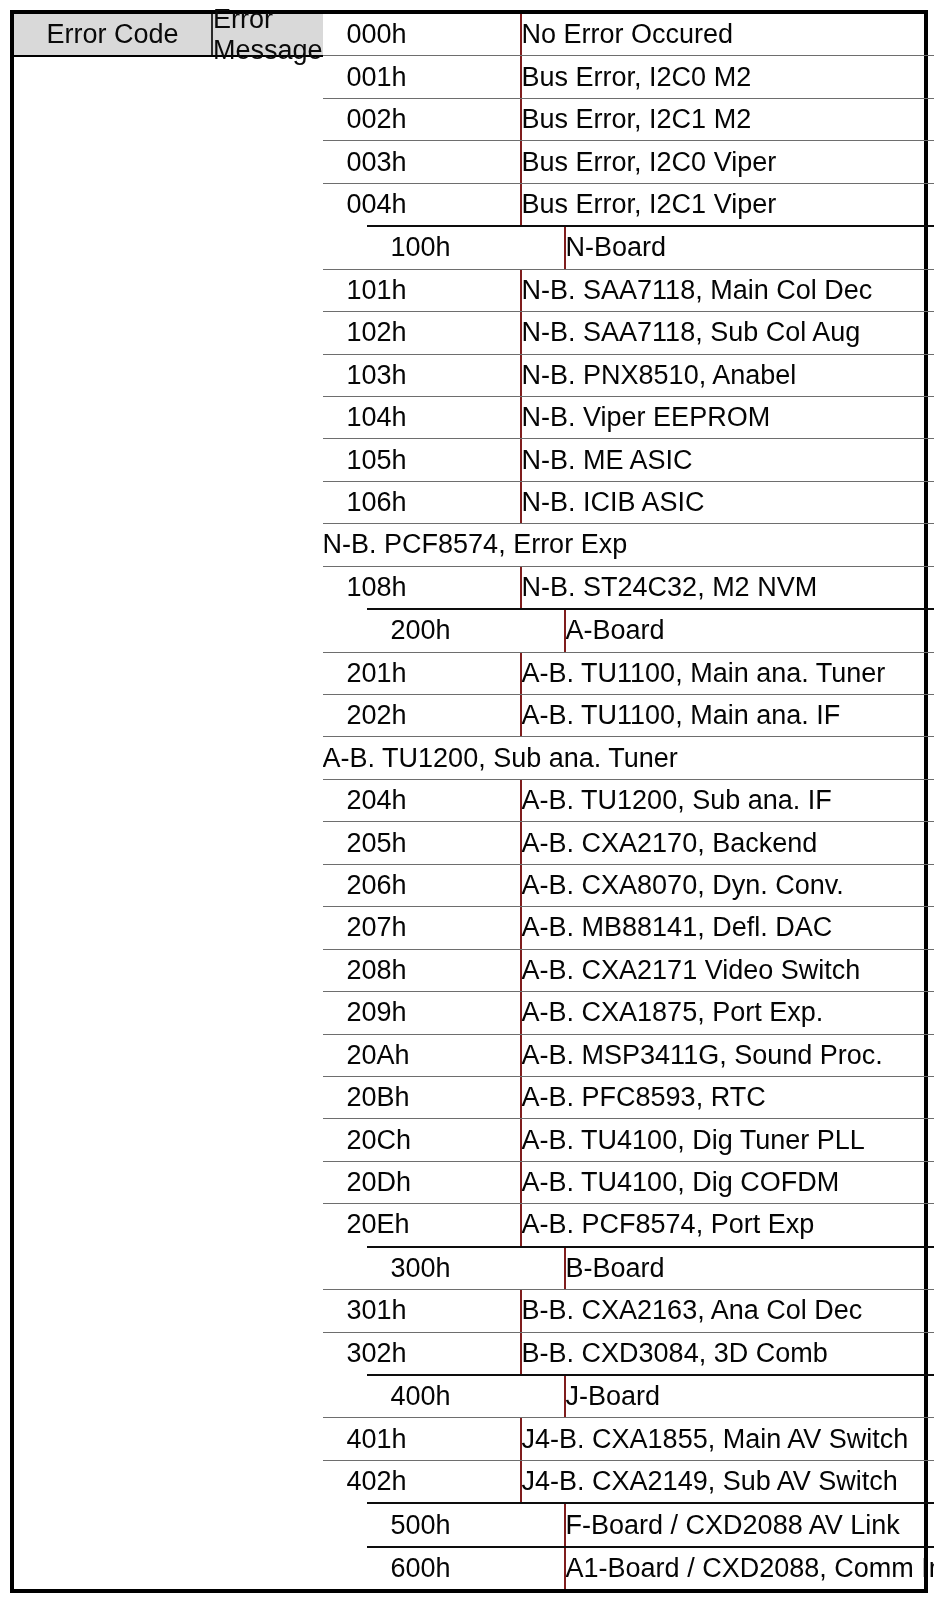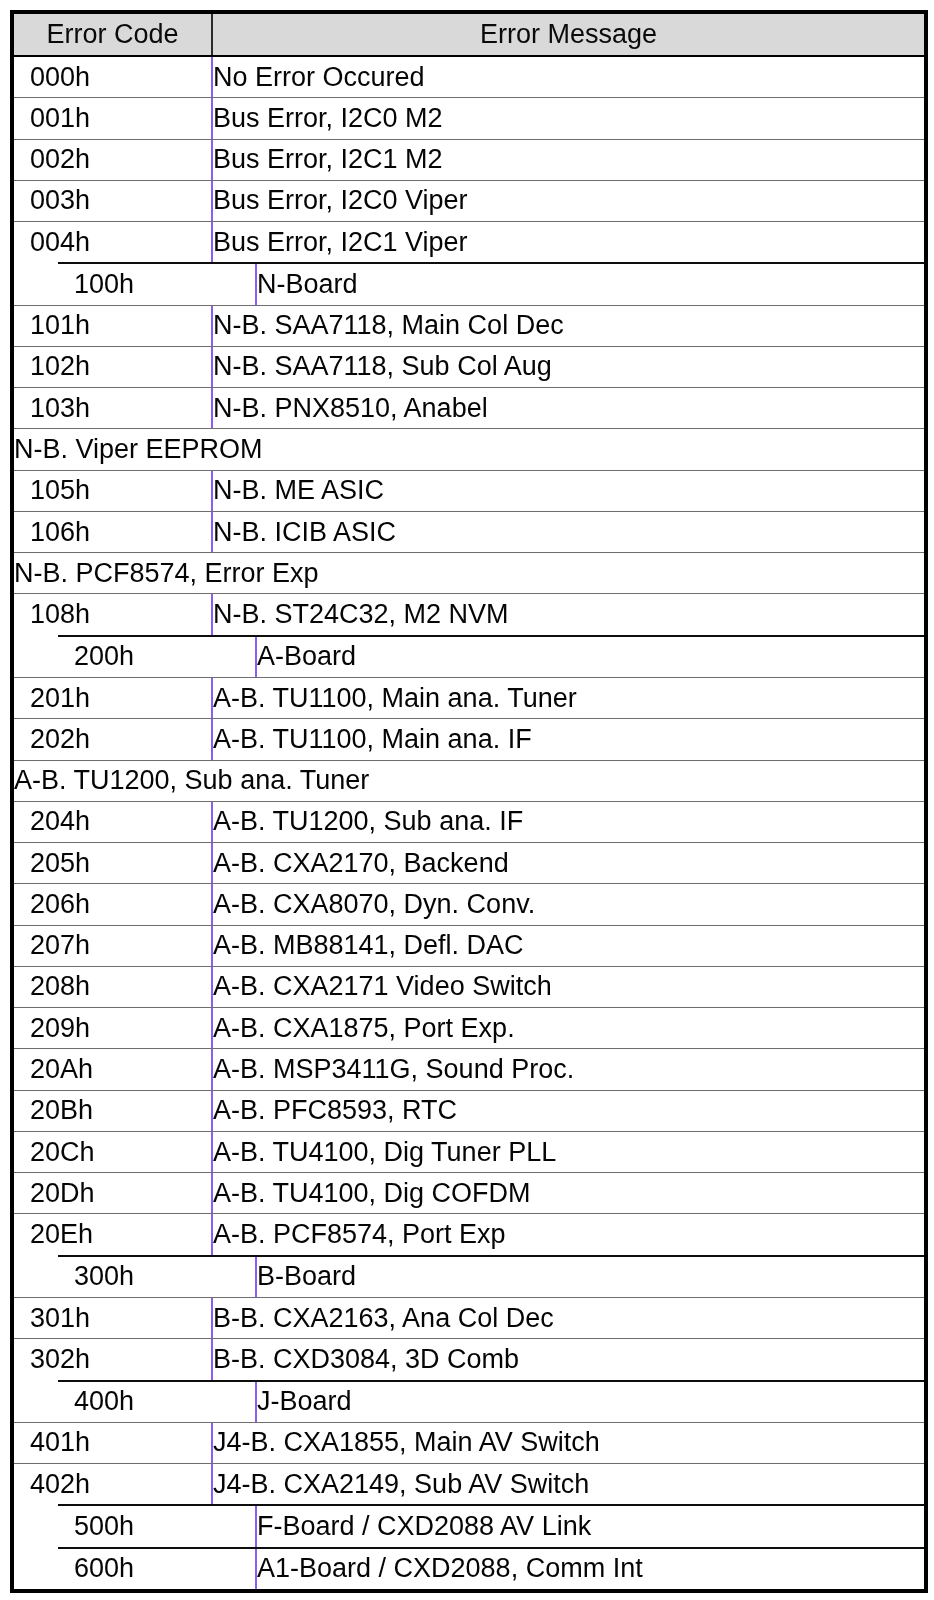--- a/index.html
+++ b/index.html
@@ -17,21 +17,21 @@
   }
   .error-table {
     position: absolute;
     left: 10px;
     top: 10px;
     width: 918px;
     height: 1583px;
     box-sizing: border-box;
     border: 4px solid #000000;
     display: flex;
-    flex-direction: column;
+    flex-direction: row;
     background: #ffffff;
   }
   .header-row {
     display: flex;
     height: 43px;
     flex: 0 0 43px;
     background: #d9d9d9;
     border-bottom: 2px solid #000000;
     box-sizing: border-box;
   }
@@ -74,22 +74,22 @@
     align-items: center;
     font-size: 27px;
     color: #050505;
     box-sizing: border-box;
     white-space: nowrap;
     overflow: hidden;
   }
   .cell.code {
     width: 199px;
     flex: 0 0 199px;
-    border-right: 2px solid #8b5cf6;
-    padding-left: 16px;
+    border-right: 2px solid #7f1d1d;
+    padding-left: 24px;
   }
   .cell.msg {
     flex: 1;
   }
 </style>
 </head>
 <body>
 
 <div class="page">
   <div class="error-table">
@@ -137,20 +137,21 @@
     <div class="cell code">102h</div>
     <div class="cell msg">N-B. SAA7118, Sub Col Aug</div>
   </div>
 
   <div class="row">
     <div class="cell code">103h</div>
     <div class="cell msg">N-B. PNX8510, Anabel</div>
   </div>
 
   <div class="row">
+    <div class="cell code">104h</div>
     <div class="cell msg">N-B. Viper EEPROM</div>
   </div>
 
   <div class="row">
     <div class="cell code">105h</div>
     <div class="cell msg">N-B. ME ASIC</div>
   </div>
 
   <div class="row">
     <div class="cell code">106h</div>

